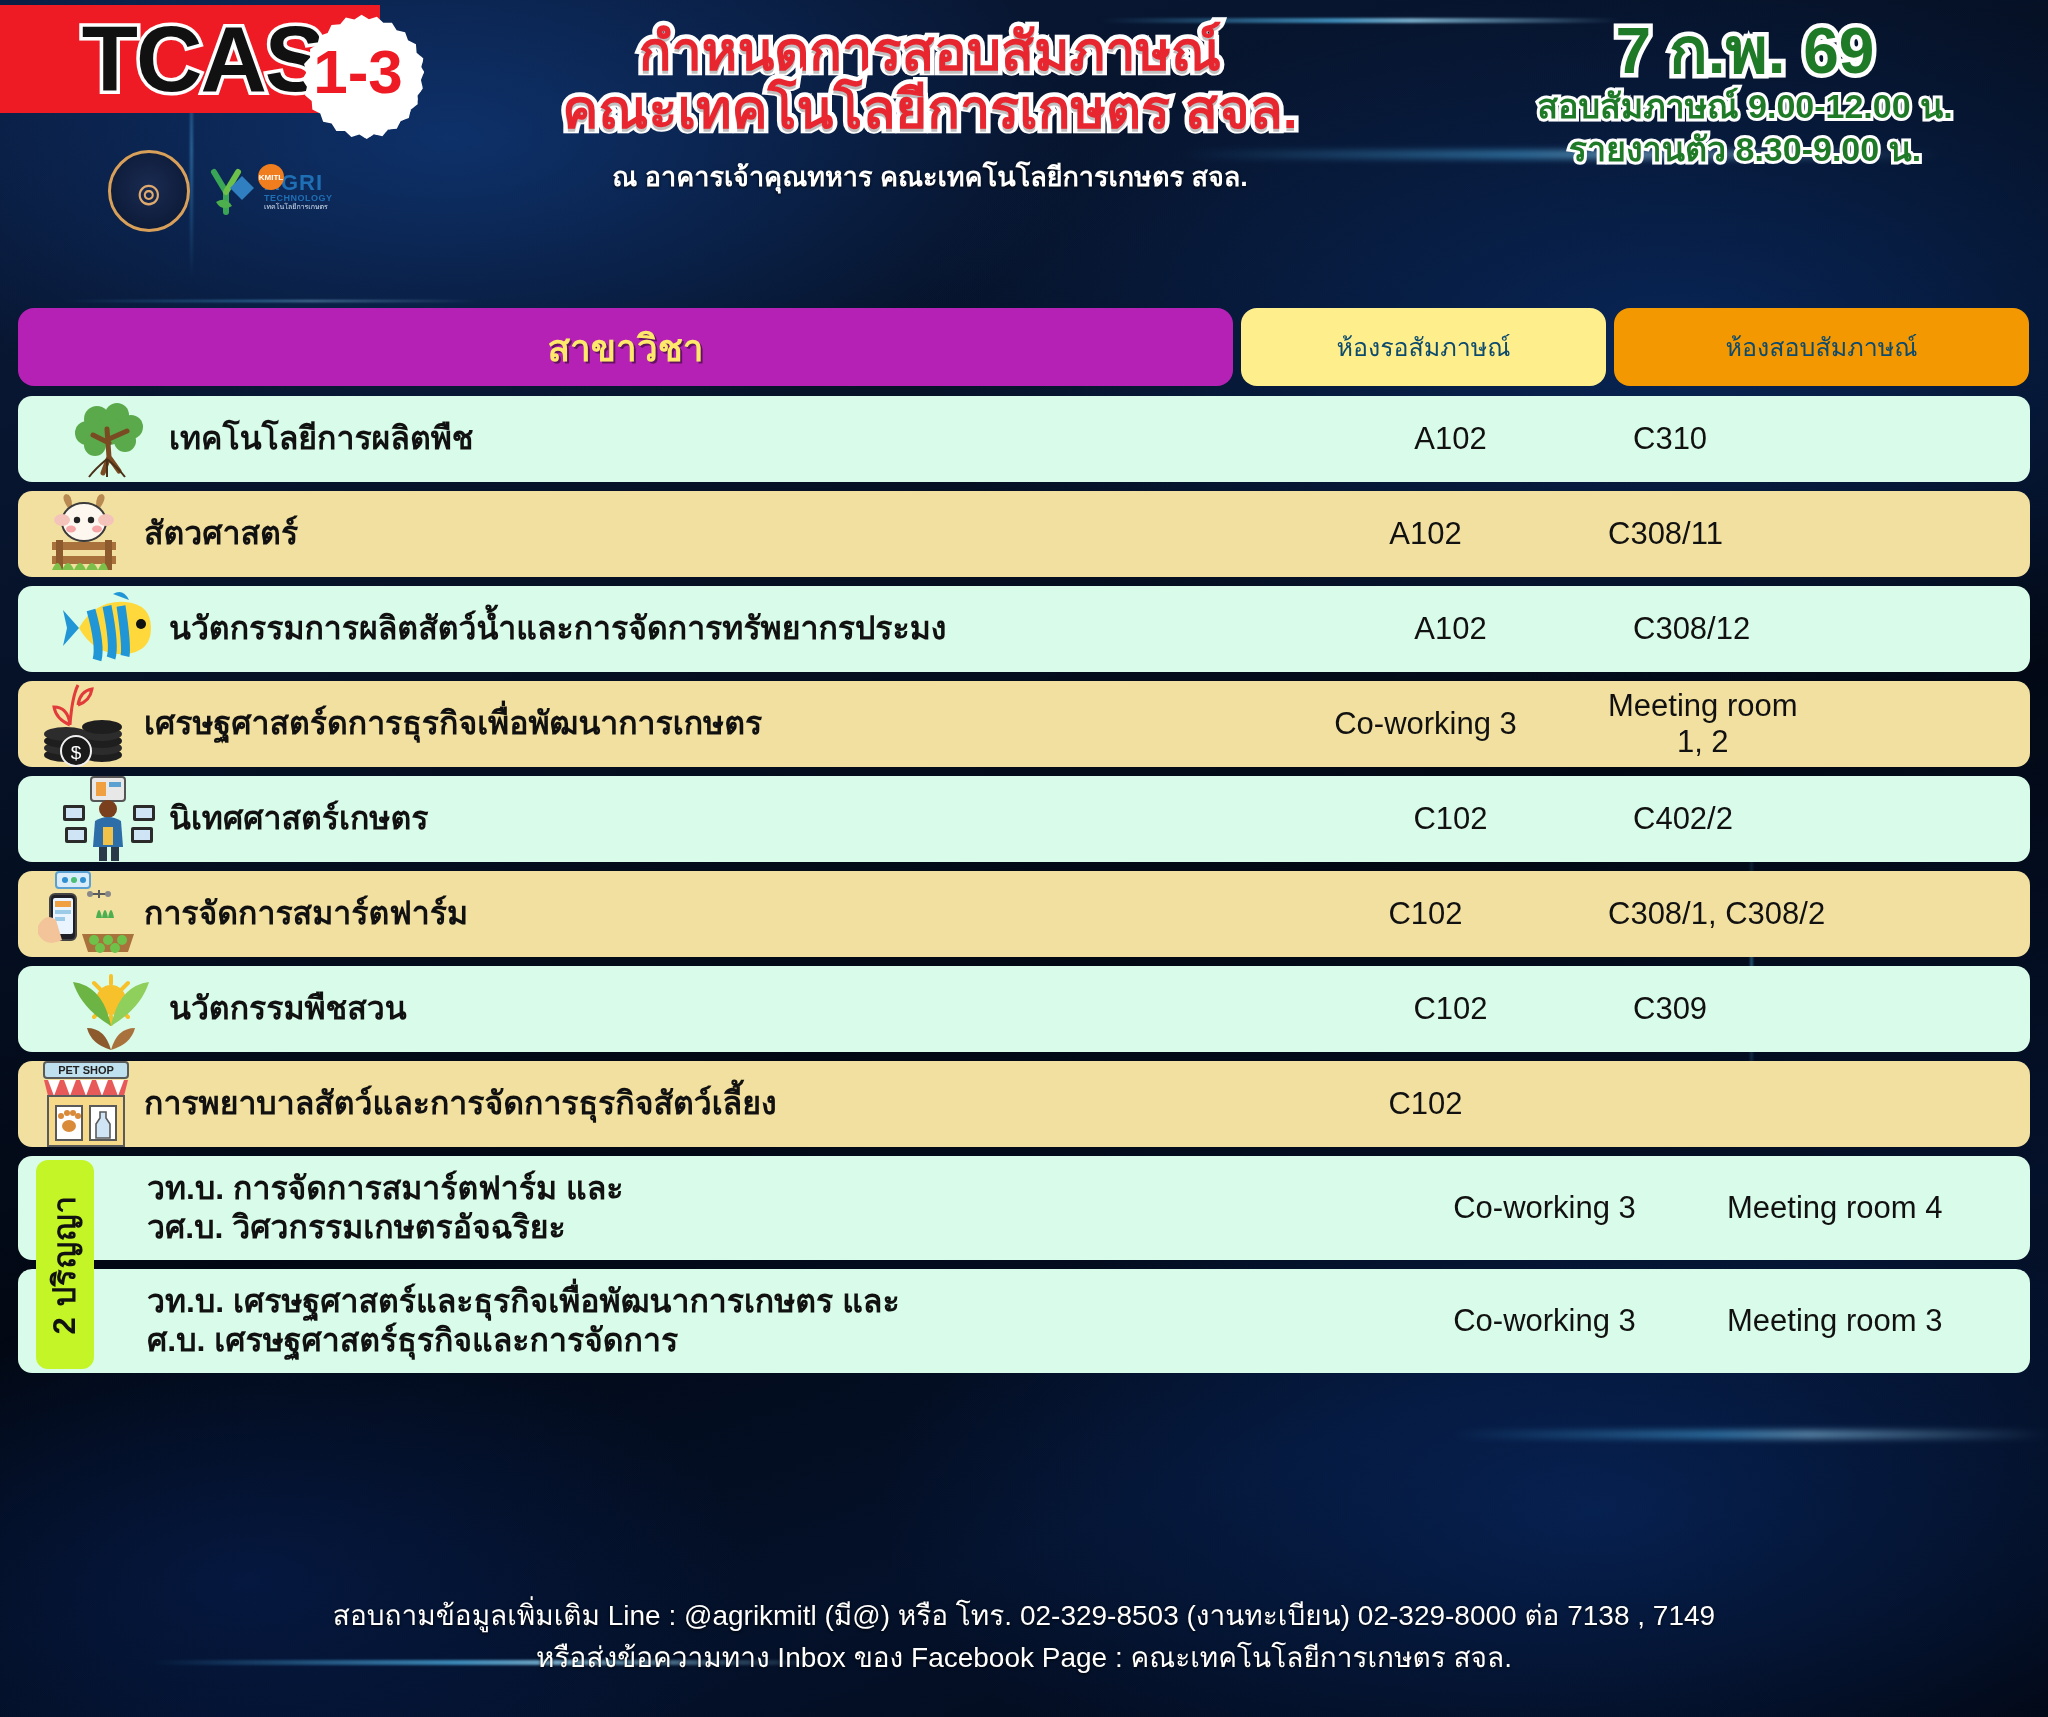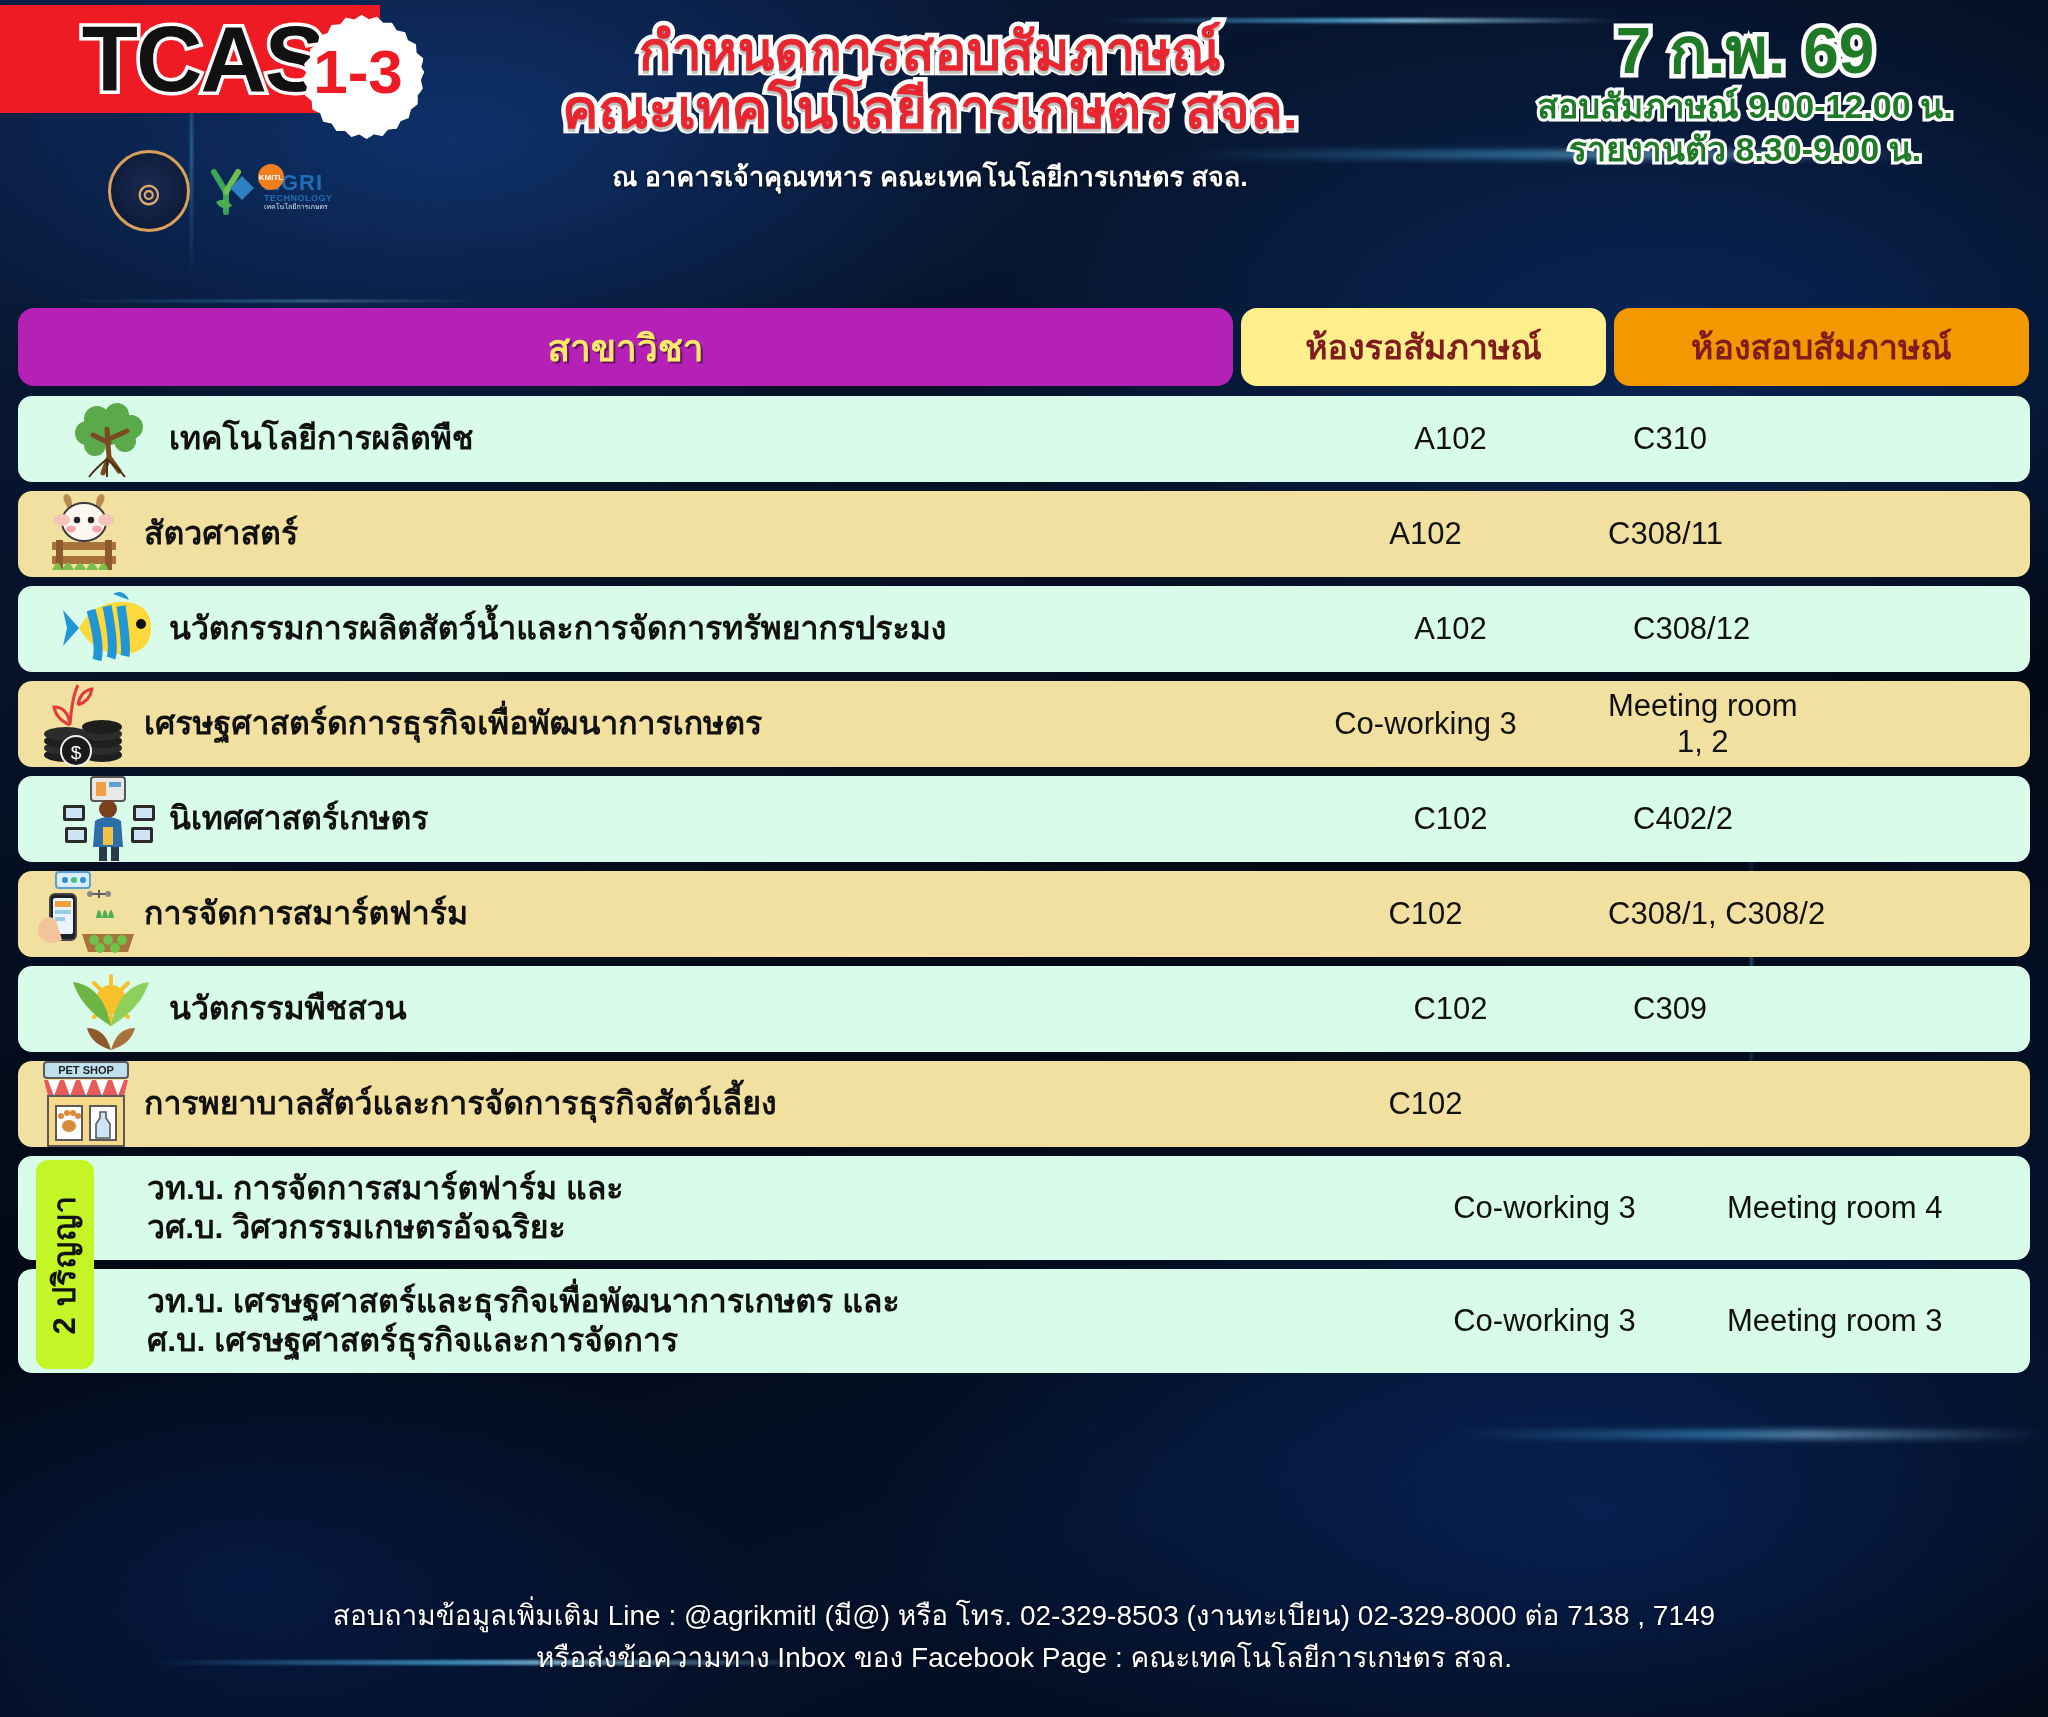--- a/index.html
+++ b/index.html
@@ -72,21 +72,21 @@
 
   
   .table{position:absolute;left:18px;top:308px;width:2012px;}
   .thead{display:flex;gap:8px;height:78px;}
   .th{display:flex;align-items:center;justify-content:center;border-radius:16px;}
   .th-subject{flex:0 0 1215px;background:#b521b5;}
   .th-subject span{font-size:37px;font-weight:bold;color:#ffe96b;
     text-shadow:2px 2px 0 rgba(0,0,0,.45);}
   .th-wait{flex:0 0 365px;background:#ffef8c;}
   .th-exam{flex:0 0 415px;background:#f39800;}
-  .th-wait span,.th-exam span{font-size:34px;font-weight:bold;color:#7f1d1d;}
+  .th-wait span,.th-exam span{font-size:25px;font-weight:normal;color:#0c4a6e;}
 
   .rows{margin-top:10px;display:flex;flex-direction:column;gap:9px;}
   .row{display:flex;align-items:stretch;gap:0;border-radius:14px;position:relative;
     min-height:86px;}
   .row.green{background:#d9fbe9;padding-left:25px;}
   .row.yellow{background:#f2e0a0;}
   .row .cell-subject{flex:0 0 1215px;display:flex;align-items:center;padding-left:10px;}
   .row .cell-wait{flex:0 0 365px;display:flex;align-items:center;justify-content:center;text-align:center;}
   .row .cell-exam{flex:0 0 415px;display:flex;align-items:center;justify-content:flex-start;text-align:center;}
   .cell-wait span,.cell-exam span{font-size:31px;color:#111;line-height:1.15;}

